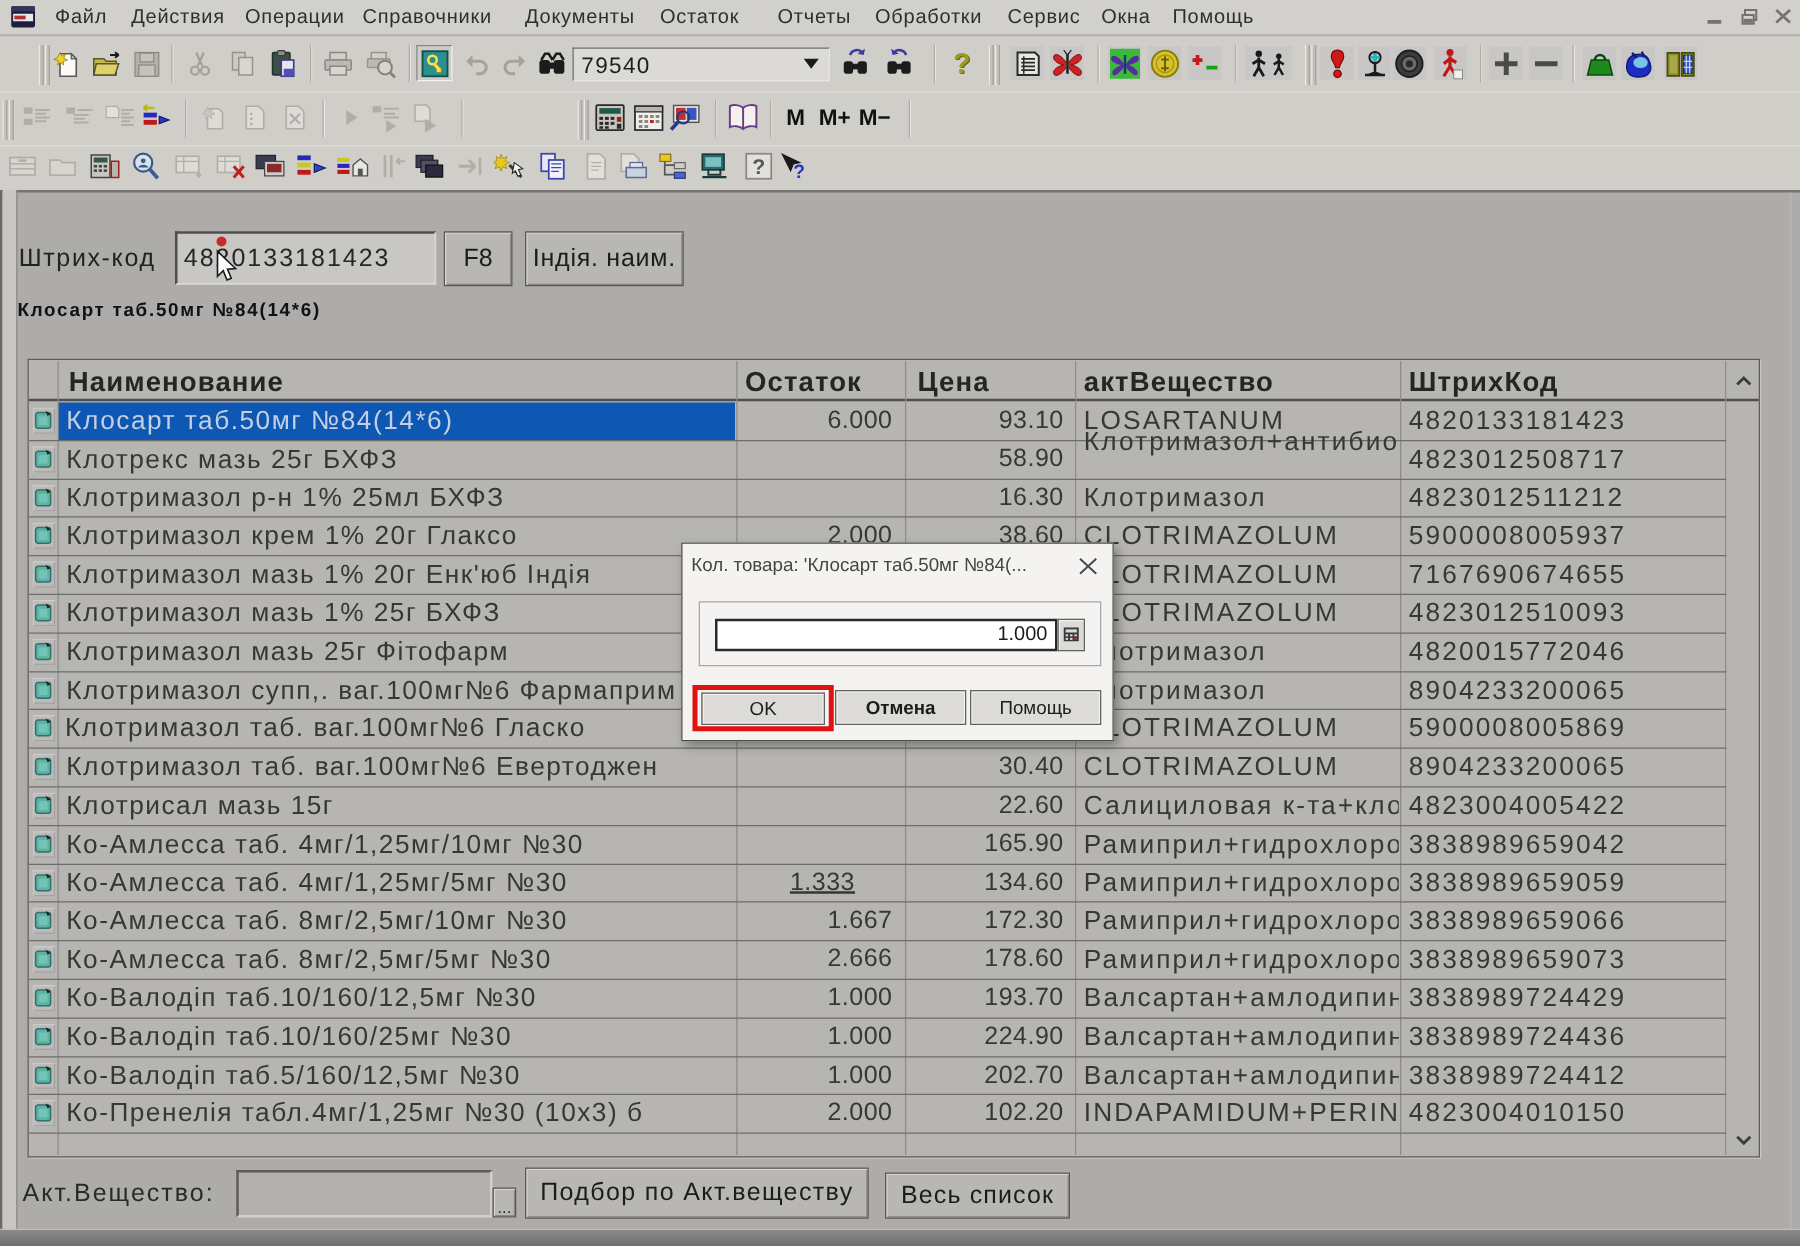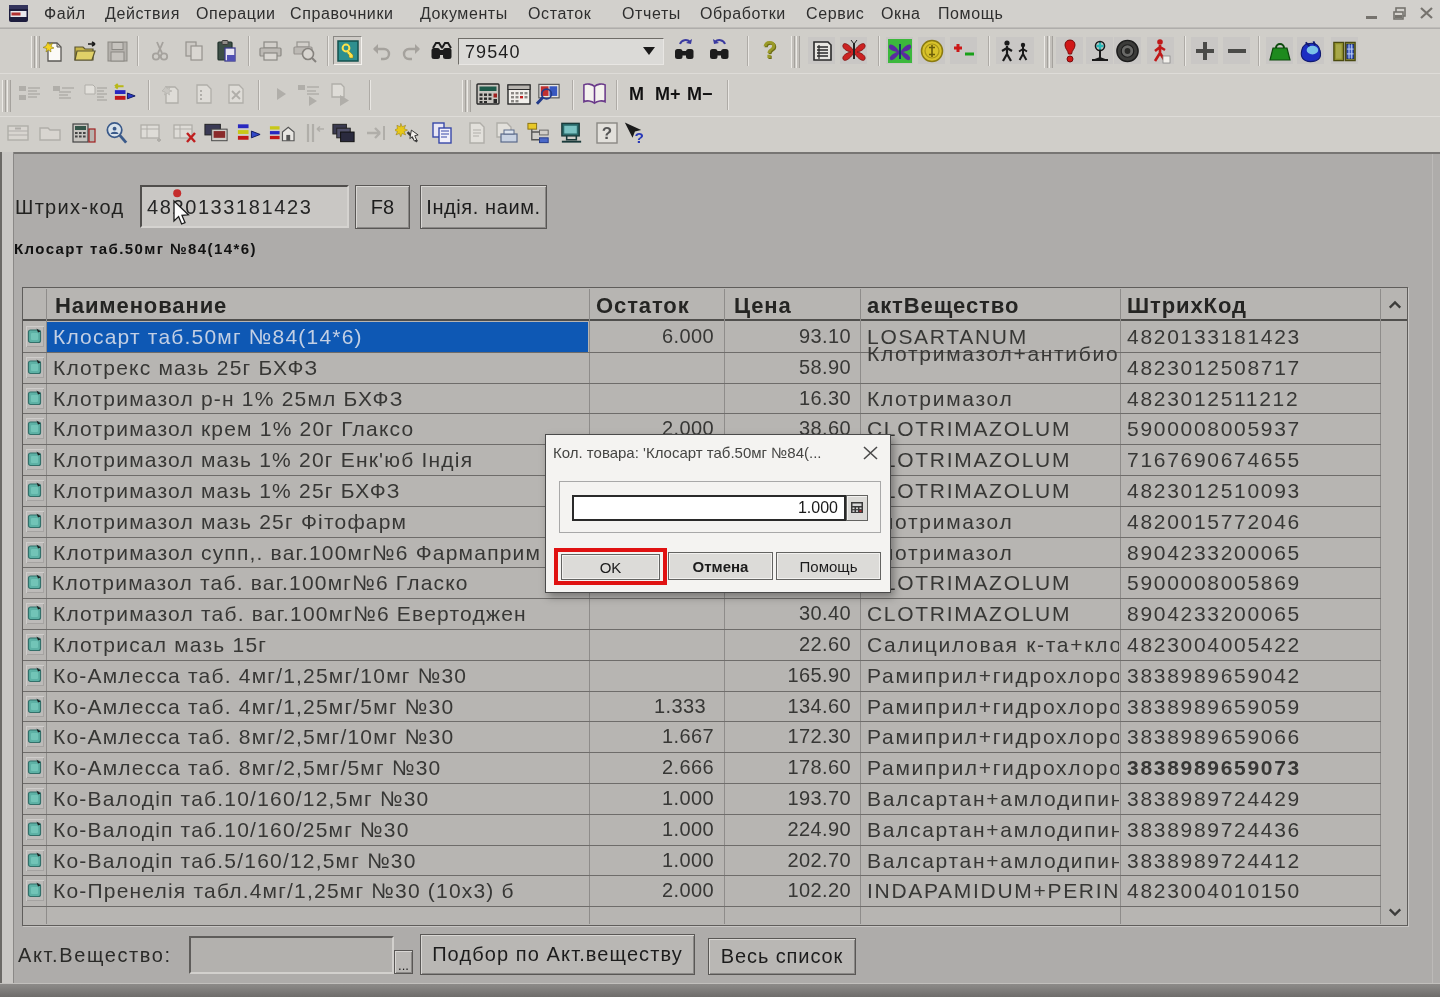--- a/index.html
+++ b/index.html
@@ -705,21 +705,21 @@
 <div class="cell cella" style="left:867px;top:664px;width:252px;">Рамиприл+гидрохлоро</div>
 <div class="cell" style="left:1127px;top:664px;width:252px;letter-spacing:1.7px;">3838989659042</div>
 <div class="rowline" style="left:23px;width:1358px;top:721px;"></div>
 <div class="abs" style="left:26px;top:696px;width:18px;height:21px;background:#bdbbb9;box-shadow:inset 1px 1px 0 #cfcdcb, inset -1px -1px 0 #a5a3a1;"></div>
 <div class="abs" style="left:27px;top:697px;"><svg width="16" height="17" viewBox="0 0 16 17">
       <rect x="1.5" y="3" width="12" height="12.5" rx="2" fill="#5db1a5" stroke="#33706a" stroke-width="1.2"></rect>
       <rect x="4" y="6" width="7" height="7" rx="1" fill="#72c4b7"></rect>
       <path d="M9.5 1.5l4 3-2.5 1z" fill="#1c1c1c"></path>
     </svg></div>
 <div class="cell" style="left:53px;top:695px;width:532px;">Ко-Амлесса  таб. 4мг/1,25мг/5мг №30</div>
-<div class="cell celln num" style="left:592px;top:695px;width:114px;">1.333</div>
+<div class="cell celln num" style="left:570px;top:695px;width:114px;text-decoration:underline;">1.333</div>
 <div class="cell celln num" style="left:730px;top:695px;width:121px;">134.60</div>
 <div class="cell cella" style="left:867px;top:695px;width:252px;">Рамиприл+гидрохлоро</div>
 <div class="cell" style="left:1127px;top:695px;width:252px;letter-spacing:1.7px;">3838989659059</div>
 <div class="rowline" style="left:23px;width:1358px;top:752px;"></div>
 <div class="abs" style="left:26px;top:726px;width:18px;height:21px;background:#bdbbb9;box-shadow:inset 1px 1px 0 #cfcdcb, inset -1px -1px 0 #a5a3a1;"></div>
 <div class="abs" style="left:27px;top:727px;"><svg width="16" height="17" viewBox="0 0 16 17">
       <rect x="1.5" y="3" width="12" height="12.5" rx="2" fill="#5db1a5" stroke="#33706a" stroke-width="1.2"></rect>
       <rect x="4" y="6" width="7" height="7" rx="1" fill="#72c4b7"></rect>
       <path d="M9.5 1.5l4 3-2.5 1z" fill="#1c1c1c"></path>
     </svg></div>
@@ -732,21 +732,21 @@
 <div class="abs" style="left:26px;top:757px;width:18px;height:21px;background:#bdbbb9;box-shadow:inset 1px 1px 0 #cfcdcb, inset -1px -1px 0 #a5a3a1;"></div>
 <div class="abs" style="left:27px;top:758px;"><svg width="16" height="17" viewBox="0 0 16 17">
       <rect x="1.5" y="3" width="12" height="12.5" rx="2" fill="#5db1a5" stroke="#33706a" stroke-width="1.2"></rect>
       <rect x="4" y="6" width="7" height="7" rx="1" fill="#72c4b7"></rect>
       <path d="M9.5 1.5l4 3-2.5 1z" fill="#1c1c1c"></path>
     </svg></div>
 <div class="cell" style="left:53px;top:756px;width:532px;">Ко-Амлесса  таб. 8мг/2,5мг/5мг №30</div>
 <div class="cell celln num" style="left:600px;top:756px;width:114px;">2.666</div>
 <div class="cell celln num" style="left:730px;top:756px;width:121px;">178.60</div>
 <div class="cell cella" style="left:867px;top:756px;width:252px;">Рамиприл+гидрохлоро</div>
-<div class="cell" style="left:1127px;top:756px;width:252px;letter-spacing:1.7px;font-weight:bold;">3838989659073</div>
+<div class="cell" style="left:1127px;top:756px;width:252px;letter-spacing:1.7px;">3838989659073</div>
 <div class="rowline" style="left:23px;width:1358px;top:814px;"></div>
 <div class="abs" style="left:26px;top:788px;width:18px;height:21px;background:#bdbbb9;box-shadow:inset 1px 1px 0 #cfcdcb, inset -1px -1px 0 #a5a3a1;"></div>
 <div class="abs" style="left:27px;top:789px;"><svg width="16" height="17" viewBox="0 0 16 17">
       <rect x="1.5" y="3" width="12" height="12.5" rx="2" fill="#5db1a5" stroke="#33706a" stroke-width="1.2"></rect>
       <rect x="4" y="6" width="7" height="7" rx="1" fill="#72c4b7"></rect>
       <path d="M9.5 1.5l4 3-2.5 1z" fill="#1c1c1c"></path>
     </svg></div>
 <div class="cell" style="left:53px;top:787px;width:532px;">Ко-Валодіп таб.10/160/12,5мг №30</div>
 <div class="cell celln num" style="left:600px;top:787px;width:114px;">1.000</div>
 <div class="cell celln num" style="left:730px;top:787px;width:121px;">193.70</div>

